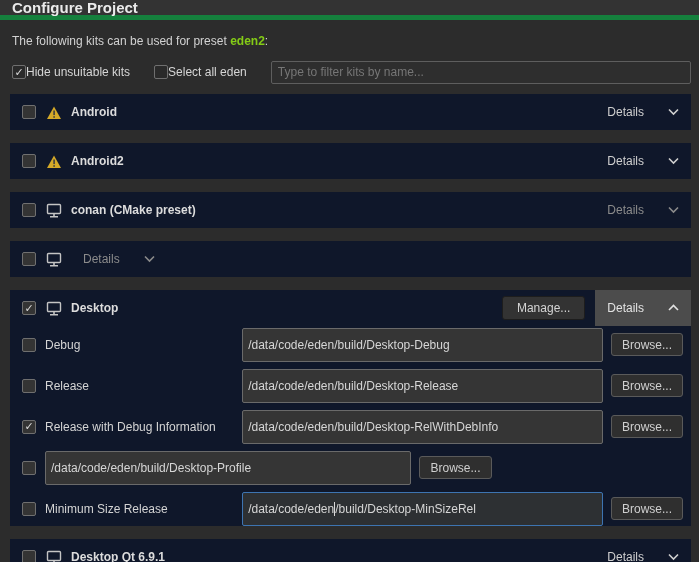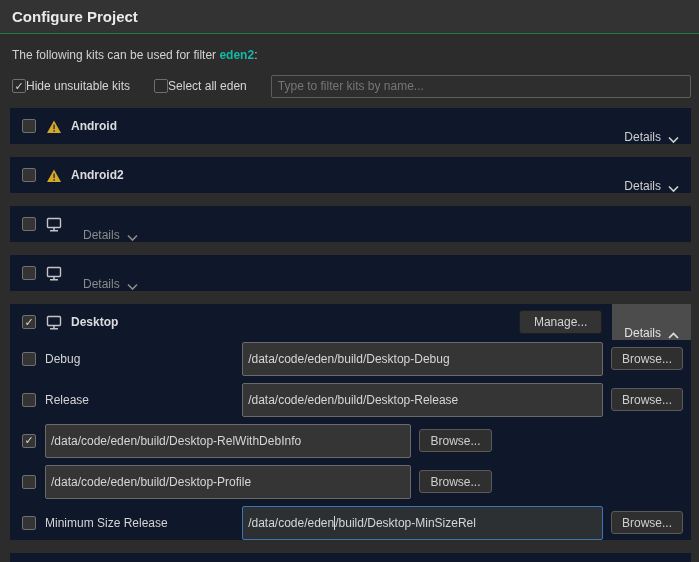--- a/index.html
+++ b/index.html
@@ -4,28 +4,28 @@
 <style>
   * { margin:0; padding:0; box-sizing:border-box; }
   html,body { width:699px; height:562px; overflow:hidden; }
   body {
     background:#2c2c2c;
     font-family:"Liberation Sans","DejaVu Sans",sans-serif;
     font-size:12px;
     color:#d6d6d6;
   }
   .titlebar {
-    height:34px; background:#333333;
-    border-bottom:1px solid #15803d;
+    height:20px; background:#333333;
+    border-bottom:5px solid #15803d;
     display:flex; align-items:center; padding-left:12px;
   }
   .titlebar h1 { font-size:15px; font-weight:bold; color:#eaeaea; }
 
   .intro { margin:14px 12px 0 12px; color:#d2d2d2; }
-  .intro b { color:#14b8a6; }
+  .intro b { color:#84cc16; }
 
   .controls {
     margin:12px 8px 0 12px;
     display:flex; align-items:center; gap:8px; height:24px;
   }
   .cb {
     width:14px; height:14px; flex:0 0 auto;
     border:1px solid #6f6f6f; background:#2a2a2a; border-radius:2px;
     display:inline-flex; align-items:center; justify-content:center;
     cursor:default;
@@ -45,21 +45,21 @@
   .kit {
     background:#0f172a; margin-bottom:13px;
   }
   .kit-header {
     height:36px; display:flex; align-items:center; padding-left:12px;
   }
   .kit-header .cb { background:#343434; border-color:#707070; margin-right:10px; }
   .kit-icon { margin-right:9px; display:inline-flex; }
   .kit-name { font-weight:bold; color:#dcdcdc; flex:1; }
   .details-toggle {
-    display:flex; align-items:flex-end; gap:7px;
+    display:flex; align-items:center; gap:24px;
     padding:0 12px; height:36px; cursor:default; color:#cfcfcf;
   }
   .details-toggle.dim { color:#8b8b8b; }
   .details-toggle.open { background:#4c4c4c; color:#e2e2e2; }
   .chev { display:inline-flex; }
   .manage-btn {
     height:24px; padding:0 14px; margin-right:10px;
     background:#333333; border:1px solid #1d1d1d; border-radius:3px;
     color:#d4d4d4; font-family:inherit; font-size:12px; cursor:default;text-align:center;
   }
@@ -107,21 +107,21 @@
     <g id="icon-chev-up">
       <polyline points="1,6 5.5,1.5 10,6" fill="none" stroke="currentColor" stroke-width="1.6"></polyline>
     </g>
   </defs>
 </svg>
 
 <div class="titlebar">
   <h1>Configure Project</h1>
 </div>
 
-<div class="intro"><span>The following kits can be used for filter </span><b>eden2</b><span>:</span></div>
+<div class="intro"><span>The following kits can be used for preset </span><b>eden2</b><span>:</span></div>
 
 <div class="controls">
   <div class="cbgroup">
     <span class="cb checked"></span>
     <span class="cblabel">Hide unsuitable kits</span>
   </div>
   <div class="cbgroup">
     <span class="cb"></span>
     <span class="cblabel">Select all eden</span>
   </div>
@@ -171,20 +171,21 @@
   </div>
 
   <div class="kit">
     <div class="kit-header">
       <span class="cb"></span>
       <span class="kit-icon">
         <svg width="16" height="15">
             <use href="#icon-desktop"></use>
           </svg>
       </span>
+      <span class="kit-name">conan (CMake preset)</span>
       <span class="details-toggle dim">
         <span>Details</span>
         <span class="chev">
             <svg width="11" height="8">
               <use href="#icon-chev-down"></use>
             </svg>
           </span>
       </span>
     </div>
   </div>
@@ -238,20 +239,21 @@
 
       <div class="cfg-row">
         <span class="cb"></span>
         <span class="cfg-label">Release</span>
         <input class="cfg-path" value="/data/code/eden/build/Desktop-Release" style="">
         <button class="browse-btn">Browse...</button>
       </div>
 
       <div class="cfg-row">
         <span class="cb checked"></span>
+        <span class="cfg-label">Release with Debug Information</span>
         <input class="cfg-path" value="/data/code/eden/build/Desktop-RelWithDebInfo" style="">
         <button class="browse-btn">Browse...</button>
       </div>
 
       <div class="cfg-row">
         <span class="cb"></span>
         <input class="cfg-path" value="/data/code/eden/build/Desktop-Profile" style="">
         <button class="browse-btn">Browse...</button>
       </div>
 

